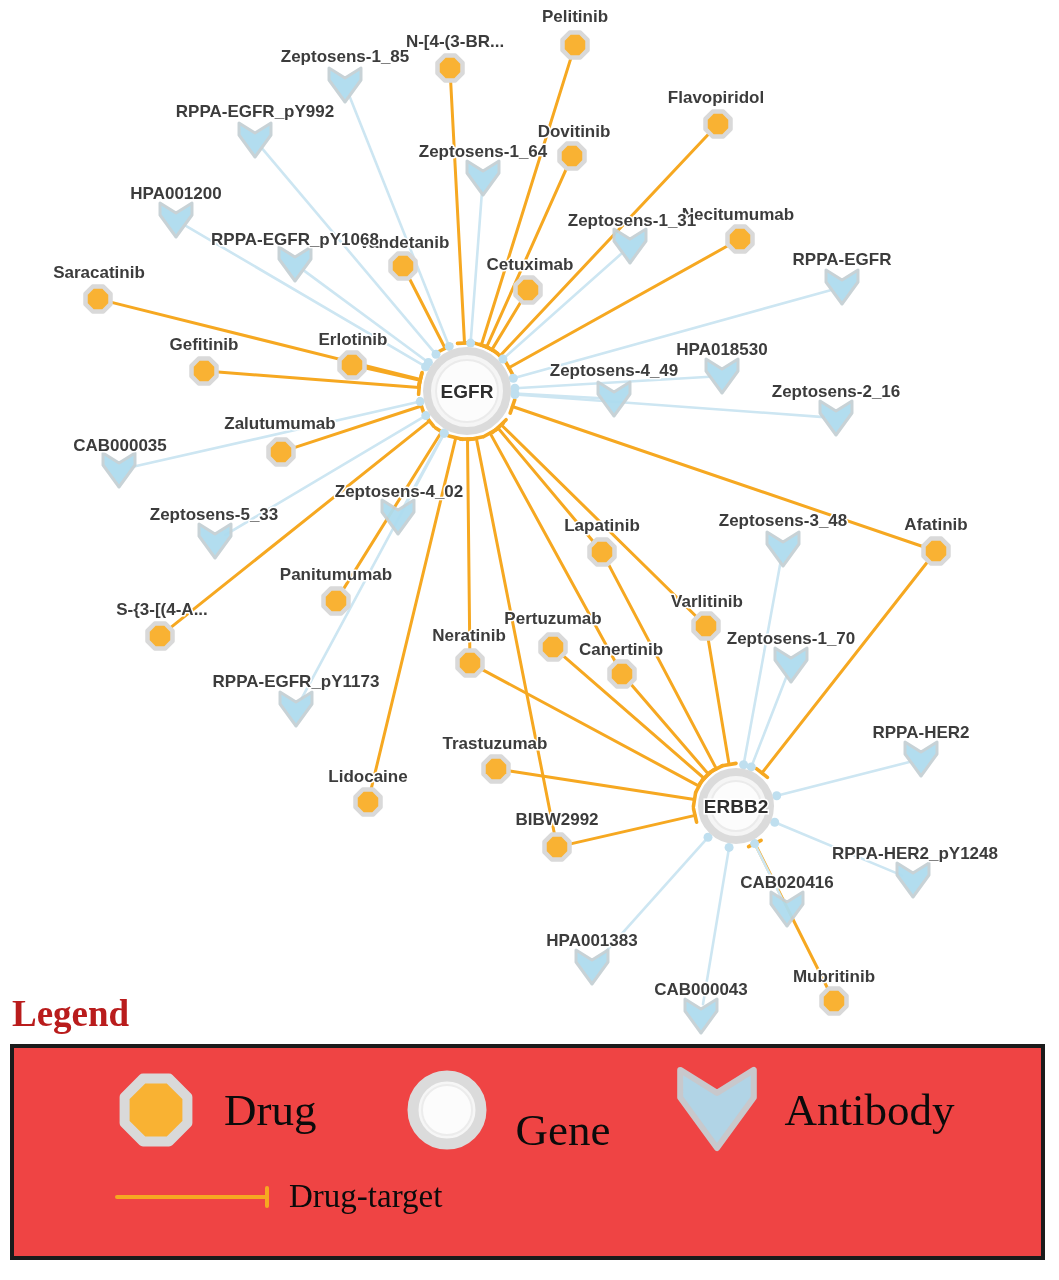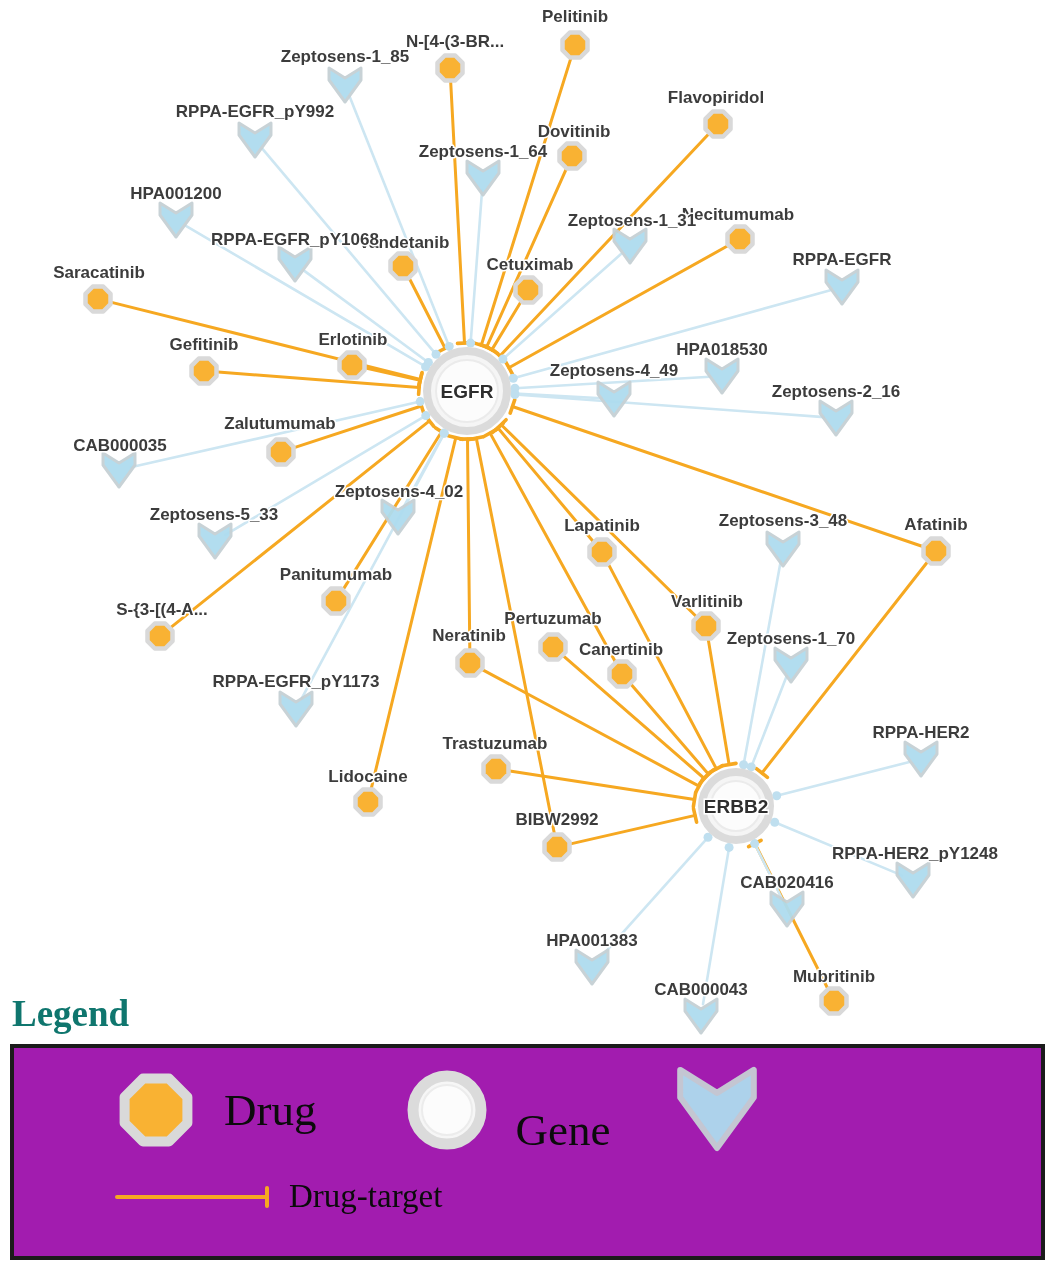--- a/index.html
+++ b/index.html
@@ -21,23 +21,23 @@
   .gene-outer{fill:var(--gene-fill,#F5F5F5);stroke:var(--gene-stroke,#DBDBDB);stroke-width:8;}
   .gene-inner{fill:#FCFCFC;stroke:#EBEBEB;stroke-width:2;}
   .node-label{font:700 17px "Liberation Sans",sans-serif;fill:var(--label-color,#3C3C3C);
               text-anchor:middle;paint-order:stroke;stroke:#ffffff;stroke-width:3px;
               stroke-linejoin:round;}
   .gene-label{font:700 19px "Liberation Sans",sans-serif;fill:#2E2E2E;text-anchor:middle;
               dominant-baseline:central;paint-order:stroke;stroke:#ffffff;stroke-width:3px;}
 
   
   .legend-title{position:absolute;left:12px;top:992px;font:700 37px "Liberation Serif",serif;
-                color:#0f766e;}
+                color:#b91c1c;}
   .legend-box{position:absolute;left:10px;top:1044px;width:1035px;height:216px;
-              border:4px solid #1b1b1b;background:#a21caf;box-sizing:border-box;}
+              border:4px solid #1b1b1b;background:#ef4444;box-sizing:border-box;}
   .row1{display:flex;align-items:center;padding:16px 0 0 96px;}
   .row2{display:flex;align-items:flex-start;padding:22px 0 0 100px;}
   .lg-item{display:flex;align-items:center;}
   .lg-item .ic{margin-right:22px;}
   .lg-big{font:400 45px "Liberation Serif",serif;color:#0b0b0b;}
   .lg-med{font:400 33px "Liberation Serif",serif;color:#0b0b0b;margin-left:10px;}
   .m-r-85{margin-right:85px;}
   .m-r-62{margin-right:62px;align-items:flex-end;}
   .m-l-100{margin-left:100px;}
   .big-oct{fill:var(--drug-fill,#F9B233);stroke:var(--drug-stroke,#D9D9D9);stroke-width:10;
@@ -367,20 +367,21 @@
           <circle class="big-ring" cx="46" cy="46" r="34"></circle>
           <circle class="big-ring-in" cx="46" cy="46" r="25"></circle>
         </svg>
         <span class="lg-big">Gene</span>
       </span>
 
       <span class="lg-item">
         <svg class="ic" width="90" height="90">
           <path class="big-chev" d="M8.2,4.9 L45,27.9 L81.8,4.9 L81.8,32.5 L45,83.1 L8.2,32.5 Z"></path>
         </svg>
+        <span class="lg-big">Antibody</span>
       </span>
     </div>
 
     <div class="row2">
       <span class="lg-item">
         <svg width="165" height="28">
           <line class="lg-line-drug" x1="3" y1="14" x2="152" y2="14"></line>
           <line class="lg-line-drug" x1="153" y1="5" x2="153" y2="23"></line>
         </svg>
         <span class="lg-med">Drug-target</span>

